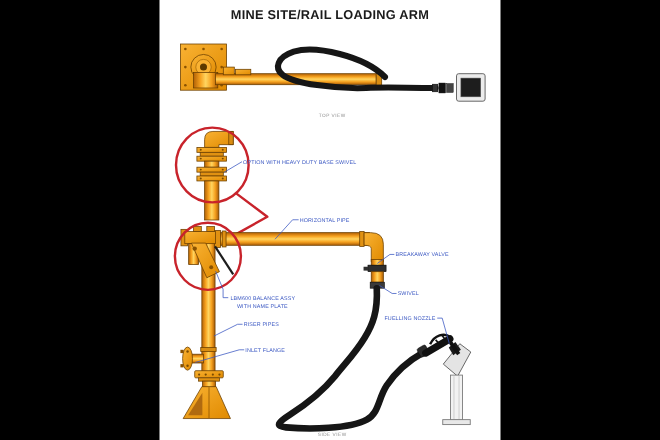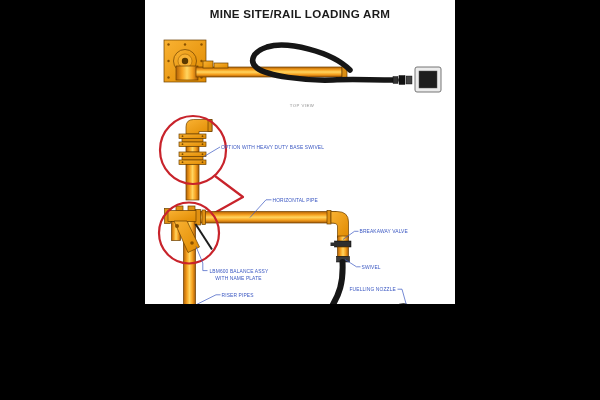--- a/index.html
+++ b/index.html
@@ -1,16 +1,16 @@
 <!DOCTYPE html>
 <html><head>
 <meta charset="utf-8">
 <style>
   html,body{margin:0;padding:0;background:#000;}
-  .stage{position:relative;width:600px;height:304px;background:#000;overflow:hidden;
+  .stage{position:relative;width:600px;height:400px;background:#000;overflow:hidden;
          font-family:"Liberation Sans","DejaVu Sans",sans-serif;}
   svg{position:absolute;left:0;top:0;display:block;}
   .title-text{font-family:"Liberation Sans","DejaVu Sans",sans-serif;font-weight:bold;font-size:11.6px;letter-spacing:0.25px;}
   .lbl{font-family:"Liberation Sans","DejaVu Sans",sans-serif;font-size:4.9px;letter-spacing:0.12px;}
   .cap{font-family:"Liberation Sans","DejaVu Sans",sans-serif;font-size:4.3px;letter-spacing:0.45px;}
   .leader{fill:none;stroke:#3a57c2;stroke-width:0.7;}
   .redline{fill:none;stroke:#c8232b;stroke-width:2.2;}
   .outl{stroke:#6b3f00;stroke-width:0.7;}
 </style>
 </head>

